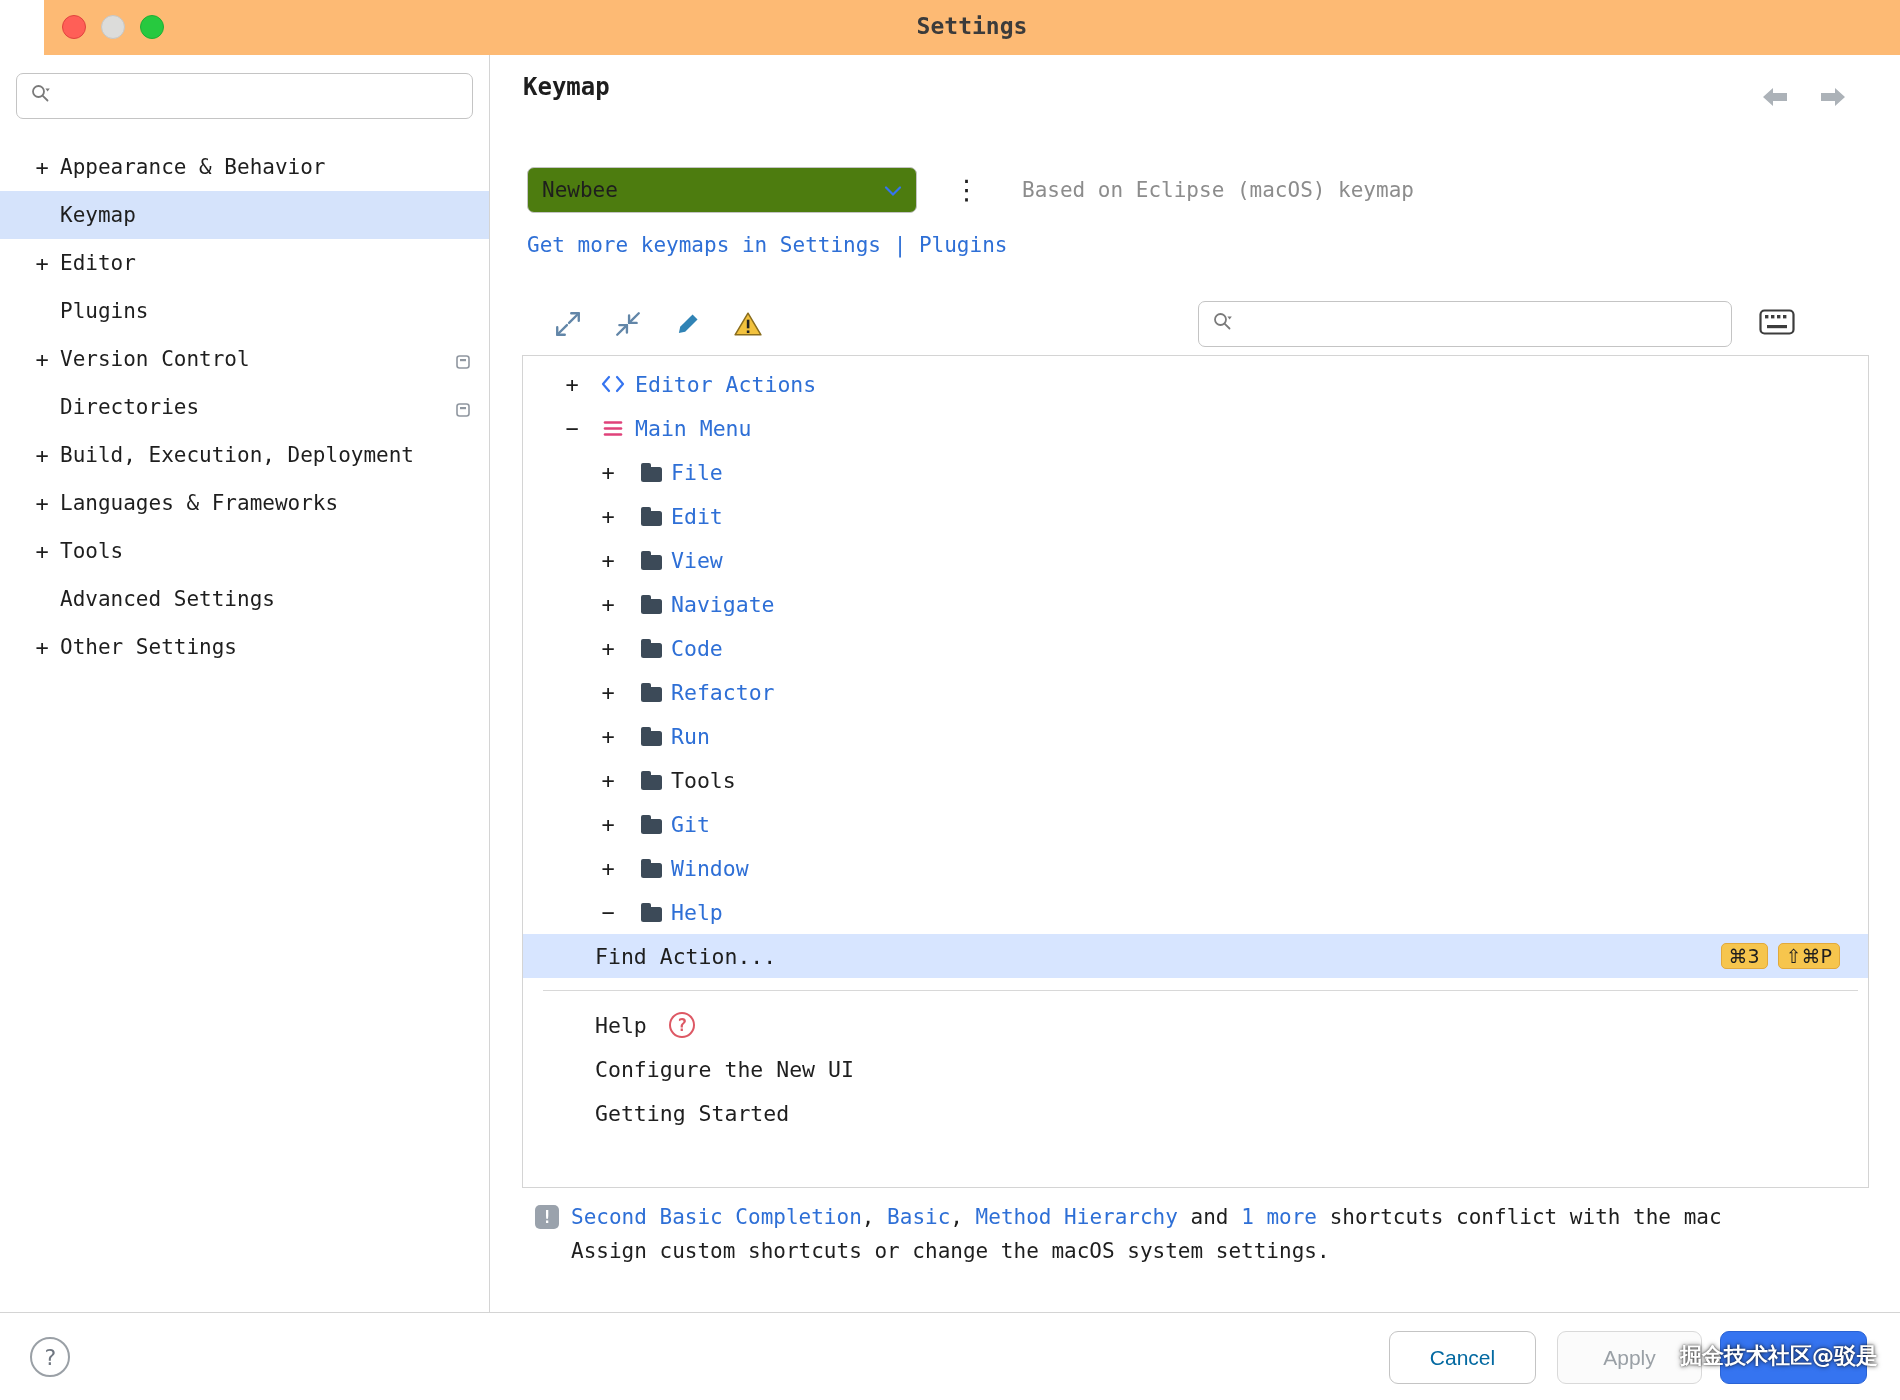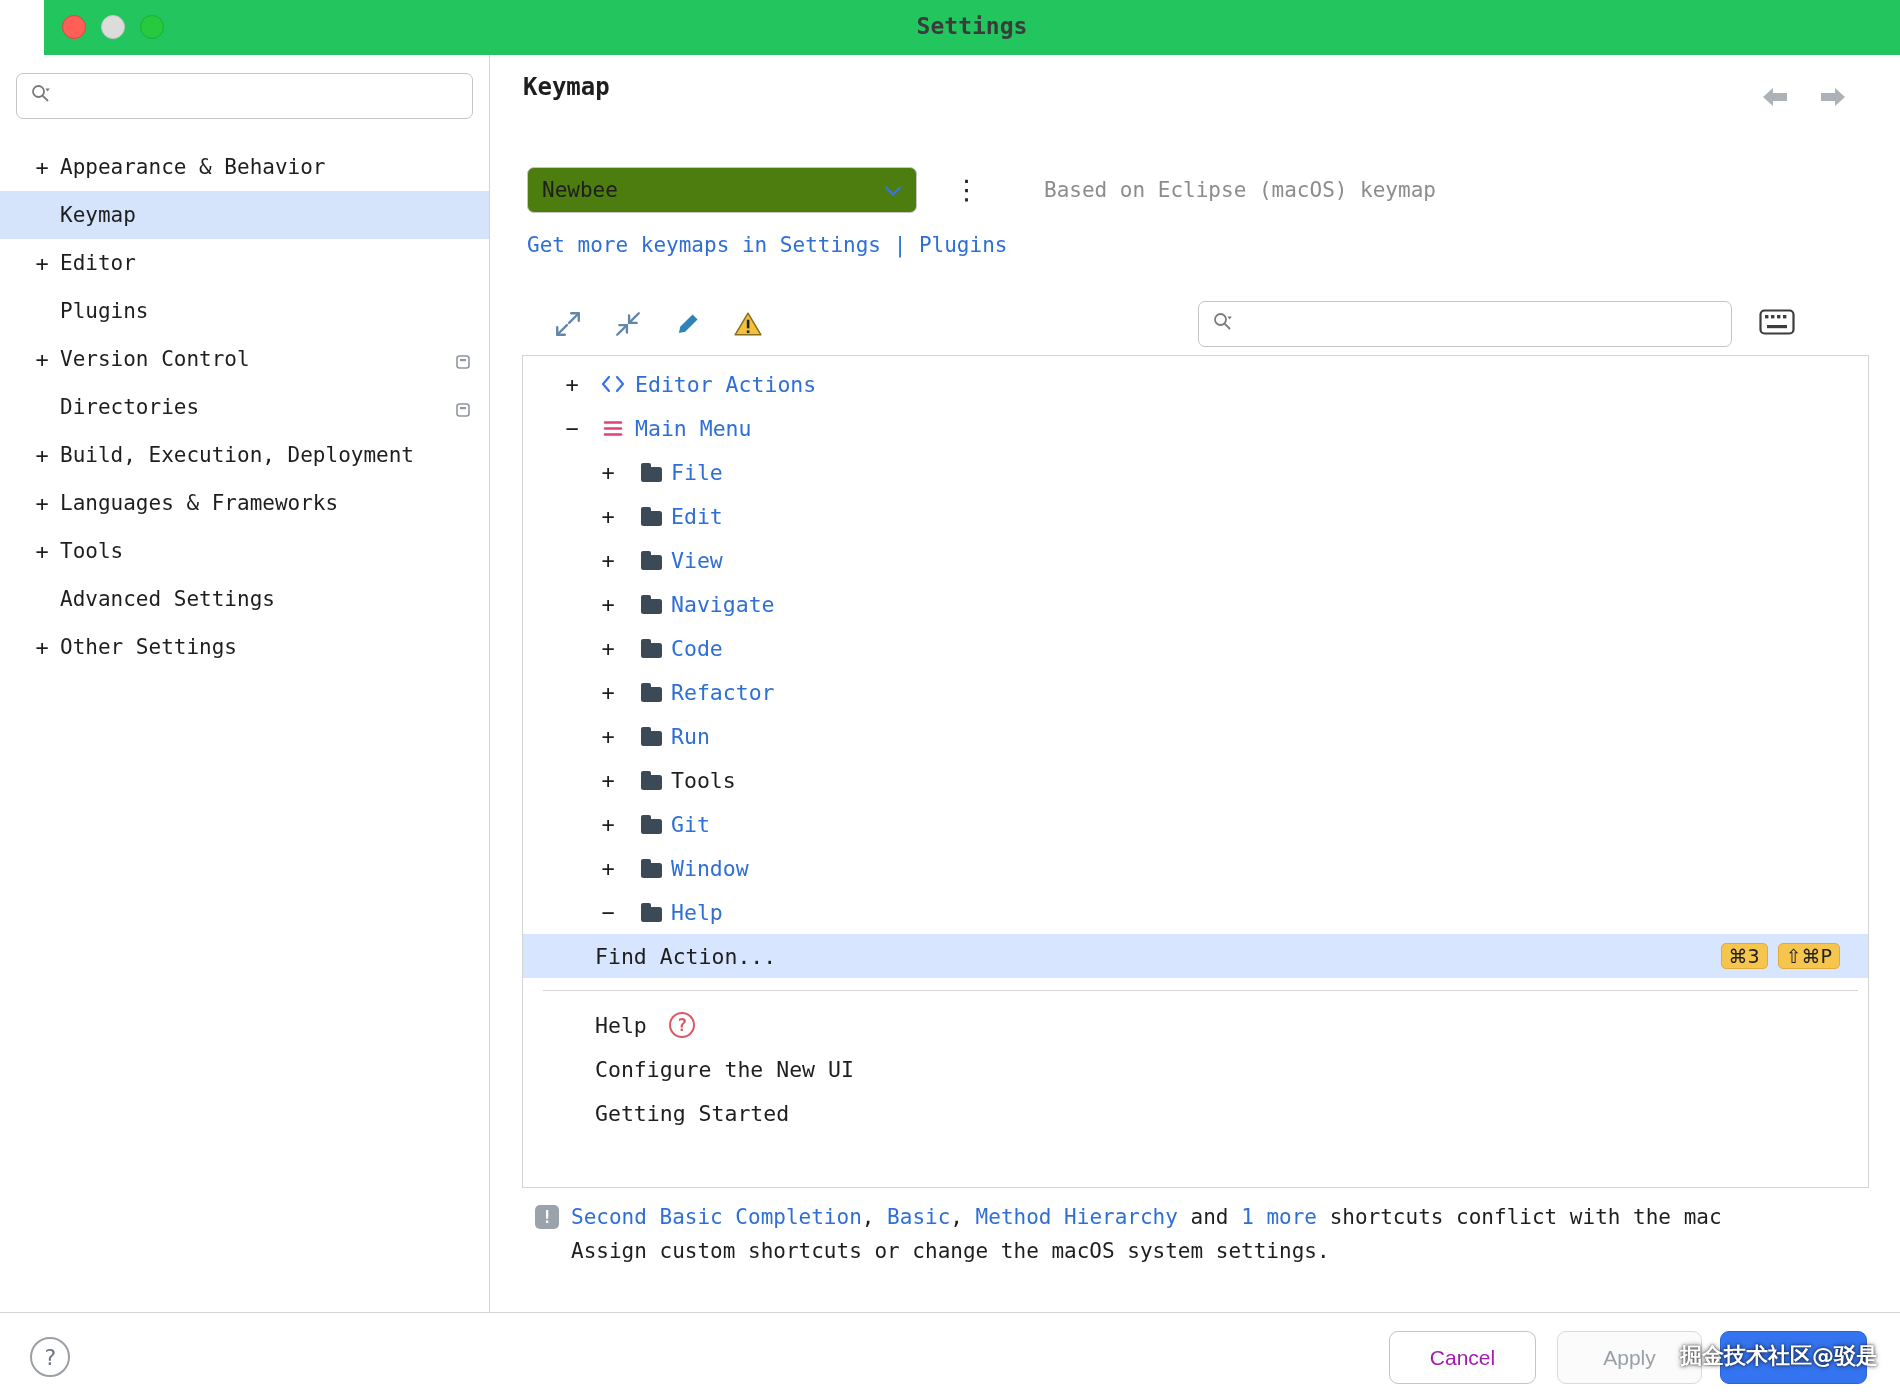--- a/index.html
+++ b/index.html
@@ -2,21 +2,21 @@
 <html><head>
 <meta charset="utf-8">
 <style>
   * { margin:0; padding:0; box-sizing:border-box; }
   html,body { width:1900px; height:1400px; }
   body {
     position:relative; background:#ffffff; color:#1e1e1e;
     font-family:"DejaVu Sans Mono", monospace; overflow:hidden;
   }
   
-  .titlebar { position:absolute; top:0; left:0; right:0; height:55px; background:#22c55e;margin-left:44px; }
+  .titlebar { position:absolute; top:0; left:0; right:0; height:55px; background:#fdba74;margin-left:44px; }
   .traffic { position:absolute; left:18px; top:15px; display:flex; gap:15px; }
   .light { width:24px; height:24px; border-radius:50%; display:inline-block; cursor:pointer; }
   .light.red   { background:#FF5F57; border:1px solid #E0443E; }
   .light.gray  { background:#DCDCDA; border:1px solid #C6C6C4; }
   .light.green { background:#27C93F; border:1px solid #1FAF34; }
   .win-title { position:absolute; left:0; right:0; top:13px; text-align:center; font-size:23px; font-weight:bold; color:#3b3b3b; }
 
   
   .sidebar { position:absolute; left:0; top:55px; width:490px; height:1257px; border-right:1px solid #d4d4d4; background:#fff; }
   .side-search { position:absolute; left:16px; top:18px; width:457px; height:46px; border:1px solid #c4c4c4; border-radius:7px; background:#fff; display:flex; align-items:center; padding-left:12px; }
@@ -30,21 +30,21 @@
 
   
   .main { position:absolute; left:491px; top:55px; right:0; bottom:88px; background:#fff; }
   .page-title { position:absolute; left:32px; top:18px; font-size:24px; font-weight:600; }
   .nav-arrows { position:absolute; top:30px; right:52px; display:flex; gap:28px; }
   .nav-arrows svg { cursor:pointer; }
 
   .scheme-row { position:absolute; left:36px; top:112px; display:flex; align-items:center; }
   .dropdown { width:390px; height:46px; border:1px solid #c4c4c4; border-radius:7px; display:flex; align-items:center; justify-content:space-between; padding:0 14px; font-size:21px; cursor:pointer; background:#4d7c0f; }
   .kebab { margin-left:36px; font-size:27px; color:#1e1e1e; cursor:pointer; line-height:46px; }
-  .based-on { margin-left:64px; color:#8C8C8C; font-size:21px; white-space:nowrap; }
+  .based-on { margin-left:42px; color:#8C8C8C; font-size:21px; white-space:nowrap; }
 
   .links-row { position:absolute; left:36px; top:178px; font-size:21px; }
   .link { color:#2E6FD6; cursor:pointer; text-decoration:none; }
 
   .toolbar-row { position:absolute; left:62px; top:246px; height:46px; display:flex; align-items:center; gap:30px; }
   .tb-icon { width:30px; height:30px; display:flex; align-items:center; justify-content:center; cursor:pointer; }
 
   .filter-box { position:absolute; left:707px; top:246px; width:534px; height:46px; border:1px solid #c4c4c4; border-radius:7px; background:#fff; display:flex; align-items:center; padding-left:12px; }
   .kbd-icon { position:absolute; right:105px; top:254px; cursor:pointer; }
 
@@ -70,21 +70,21 @@
   
   .conflict { position:absolute; left:44px; right:0; top:1145px; font-size:21px; line-height:34px; overflow:hidden; }
   .conflict-icon { position:absolute; left:0; top:5px; width:24px; height:24px; border-radius:5px; background:#9AA2AC; color:#fff; font-weight:bold; font-size:17px; display:flex; align-items:center; justify-content:center; }
   .conflict-text { margin-left:36px; white-space:nowrap; }
   .clink { color:#2E6FD6; cursor:pointer; }
 
   
   .footer { position:absolute; left:0; right:0; bottom:0; height:88px; border-top:1px solid #d4d4d4; background:#fff; }
   .footer-help { position:absolute; left:30px; top:24px; width:40px; height:40px; border:2px solid #9aa0a6; border-radius:50%; color:#6f7680; font-size:22px; display:flex; align-items:center; justify-content:center; cursor:pointer; }
   .btn { position:absolute; top:18px; height:53px; border-radius:9px; font-size:21px; display:flex; align-items:center; justify-content:center; cursor:pointer; }
-  .btn-cancel { right:364px; width:147px; border:1px solid #c4c4c4; background:#fff; color:#a21caf; }
+  .btn-cancel { right:364px; width:147px; border:1px solid #c4c4c4; background:#fff; color:#0369a1; }
   .btn-apply { right:198px; width:145px; border:1px solid #d9d9d9; background:#fbfbfb; color:#9aa0a6;margin-left:28px; }
   .btn-ok { right:33px; width:147px; background:#3574F0; color:#fff; border:1px solid #2A63D4; }
   .watermark { position:absolute; right:22px; top:28px; z-index:5; pointer-events:none; font-size:22px; font-weight:bold; color:#ffffff; white-space:nowrap; font-family:"DejaVu Sans", sans-serif; text-shadow:0 0 5px rgba(0,0,0,.65), 0 0 2px rgba(0,0,0,.65); }
 </style>
 </head>
 <body>
 
 <div class="titlebar">
   <div class="traffic">
     <span class="light red"></span>

